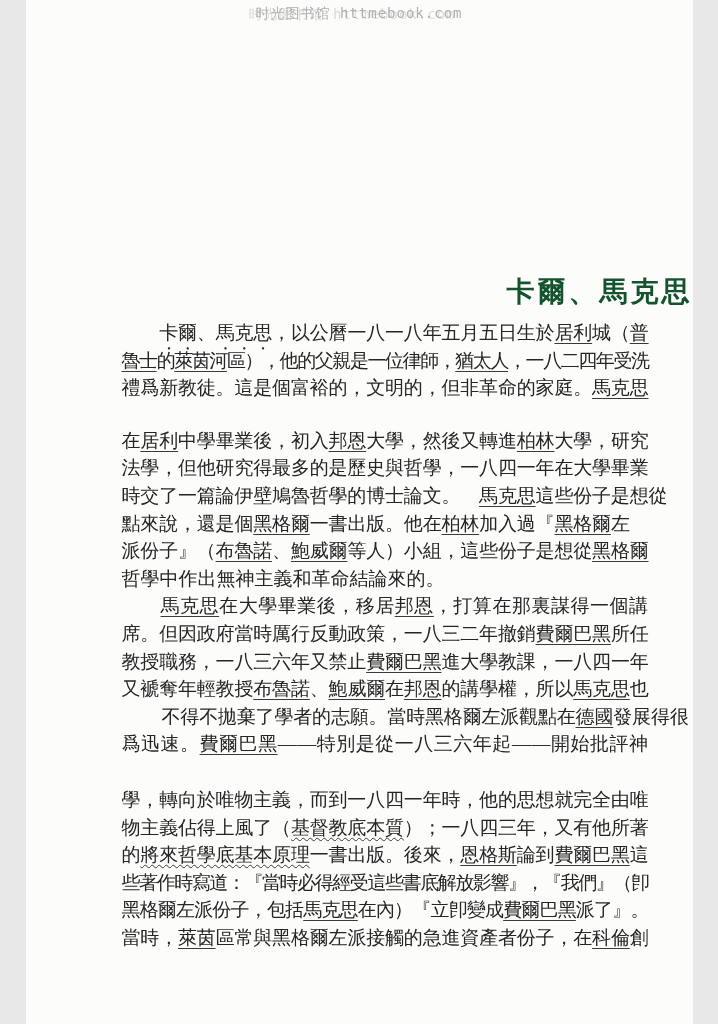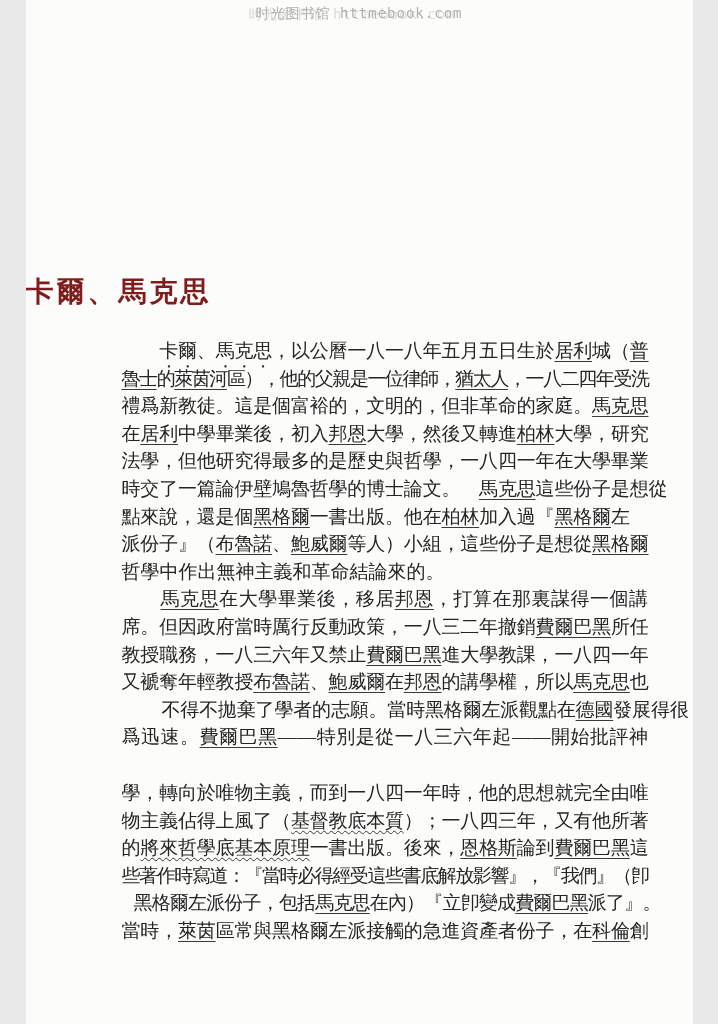--- a/index.html
+++ b/index.html
@@ -16,28 +16,28 @@
     text-align:center;
     font-family:"DejaVu Sans Mono","Liberation Mono",monospace;
     font-size:14px;
     color:#b0b0b0;
     letter-spacing:1px;
     text-shadow:-7px 1px 0 rgba(165,165,165,0.38);
     white-space:nowrap;
   }
   .page-title{
     position:absolute;top:254px;left:0;right:0;
-    text-align:left;
+    text-align:right;
     font-size:28px;
     font-weight:bold;
     letter-spacing:3px;
-    color:#7f1d1d;
+    color:#14532d;
   }
   .body-text{
-    position:absolute;left:96px;top:337px;width:527px;
+    position:absolute;left:96px;top:319px;width:527px;
     color:#252525;
   }
   .para{margin:0;padding:0;}
   .line{
     height:27.6px;line-height:27.6px;
     font-size:19px;
     white-space:nowrap;
   }
   .s-u{
     text-decoration:underline;
@@ -62,35 +62,35 @@
 <body>
 
 <div class="page">
   <div class="watermark">时光图书馆 httmebook.com</div>
   <h1 class="page-title">卡爾、馬克思</h1>
   <div class="body-text" id="body-text">
       <div class="para">
         <div class="line" style="letter-spacing: -0.178571px;"><span>　　</span><span class="s-em">卡爾</span><span>、</span><span class="s-em">馬克思</span><span>，以公曆一八一八年五月五日生於</span><span class="s-u">居利</span><span>城（</span><span class="s-u">普</span></div>
         <div class="line" style="letter-spacing: -1.43333px;"><span class="s-u">魯士</span><span>的</span><span class="s-u">萊茵河</span><span>區），他的父親是一位律師，</span><span class="s-u">猶太人</span><span>，一八二四年受洗</span></div>
         <div class="line" style="letter-spacing: -0.178571px;"><span>禮爲新教徒。這是個富裕的，文明的，但非革命的家庭。</span><span class="s-u">馬克思</span></div>
-        <div class="line" style="letter-spacing: -0.178571px;"><span>在</span><span class="s-u">居利</span><span>中學畢業後，初入</span><span class="s-u">邦恩</span><span>大學，然後又轉進</span><span class="s-u">柏林</span><span>大學，研究</span></div>
+        <div class="line" style="letter-spacing: -0.178571px; margin-top: 25px;"><span>在</span><span class="s-u">居利</span><span>中學畢業後，初入</span><span class="s-u">邦恩</span><span>大學，然後又轉進</span><span class="s-u">柏林</span><span>大學，研究</span></div>
         <div class="line" style="letter-spacing: -0.178571px;"><span>法學，但他研究得最多的是歷史與哲學，一八四一年在大學畢業</span></div>
         <div class="line" style="letter-spacing: -0.178571px;"><span>時交了一篇論伊壁鳩魯哲學的博士論文。　</span><span class="s-u">馬克思</span><span>這些份子是想從</span></div>
         <div class="line" style="letter-spacing: -0.178571px;"><span>點來說，還是個</span><span class="s-u">黑格爾</span><span>一書出版。他在</span><span class="s-u">柏林</span><span>加入過『</span><span class="s-u">黑格爾</span><span>左</span></div>
         <div class="line" style="letter-spacing: -0.178571px;"><span>派份子』（</span><span class="s-u">布魯諾</span><span>、</span><span class="s-u">鮑威爾</span><span>等人）小組，這些份子是想從</span><span class="s-u">黑格爾</span></div>
         <div class="line" style="letter-spacing: 0px;"><span>哲學中作出無神主義和革命結論來的。</span></div>
       </div>
       <div class="para">
         <div class="line" style="letter-spacing: 0.518519px;"><span>　　</span><span class="s-u">馬克思</span><span>在大學畢業後，移居</span><span class="s-u">邦恩</span><span>，打算在那裏謀得一個講</span></div>
         <div class="line" style="letter-spacing: -0.178571px;"><span>席。但因政府當時厲行反動政策，一八三二年撤銷</span><span class="s-u">費爾巴黑</span><span>所任</span></div>
         <div class="line" style="letter-spacing: -0.178571px;"><span>教授職務，一八三六年又禁止</span><span class="s-u">費爾巴黑</span><span>進大學教課，一八四一年</span></div>
         <div class="line" style="letter-spacing: -0.178571px;"><span>又褫奪年輕教授</span><span class="s-u">布魯諾</span><span>、</span><span class="s-u">鮑威爾</span><span>在</span><span class="s-u">邦恩</span><span>的講學權，所以</span><span class="s-u">馬克思</span><span>也</span></div>
         <div class="line" style="letter-spacing: -0.178571px; margin-left: 40px;"><span>不得不拋棄了學者的志願。當時黑格爾左派觀點在</span><span class="s-u">德國</span><span>發展得很</span></div>
         <div class="line" style="letter-spacing: 0.518519px;"><span>爲迅速。</span><span class="s-u">費爾巴黑</span><span>——特別是從一八三六年起——開始批評神</span></div>
         <div class="line" style="letter-spacing: -0.178571px; margin-top: 28px;"><span>學，轉向於唯物主義，而到一八四一年時，他的思想就完全由唯</span></div>
         <div class="line" style="letter-spacing: -0.178571px;"><span>物主義佔得上風了（</span><span class="s-w">基督教底本質</span><span>）；一八四三年，又有他所著</span></div>
         <div class="line" style="letter-spacing: -0.178571px;"><span>的</span><span class="s-w">將來哲學底基本原理</span><span>一書出版。後來，</span><span class="s-u">恩格斯</span><span>論到</span><span class="s-u">費爾巴黑</span><span>這</span></div>
         <div class="line" style="letter-spacing: -1.43333px;"><span>些著作時寫道：『當時必得經受這些書底解放影響』，『我們』（卽</span></div>
-        <div class="line" style="letter-spacing: -0.827586px; margin-left: 12px;"><span>黑格爾左派份子，包括</span><span class="s-u">馬克思</span><span>在內）『立卽變成</span><span class="s-u">費爾巴黑</span><span>派了』。</span></div>
+        <div class="line" style="letter-spacing: -0.827586px;"><span>黑格爾左派份子，包括</span><span class="s-u">馬克思</span><span>在內）『立卽變成</span><span class="s-u">費爾巴黑</span><span>派了』。</span></div>
         <div class="line" style="letter-spacing: -0.178571px;"><span>當時，</span><span class="s-u">萊茵</span><span>區常與黑格爾左派接觸的急進資產者份子，在</span><span class="s-u">科倫</span><span>創</span></div>
       </div>
     </div>
 </div>
 
 </body></html>

